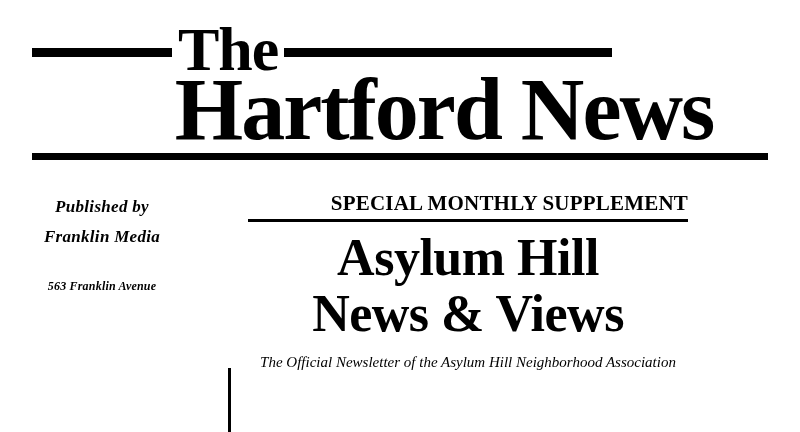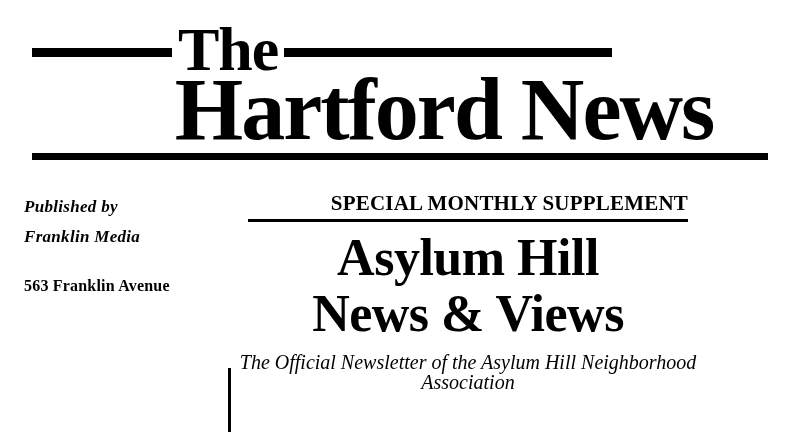--- a/index.html
+++ b/index.html
@@ -92,37 +92,37 @@
     width: 3px;
     height: 238px;
     background: #000;
   }
 
   .publisher {
     position: absolute;
     left: 0;
     top: 14px;
     width: 212px;
-    text-align: left;
+    text-align: center;
     padding-right: 8px;
     box-sizing: border-box;
-    margin-left: 24px;
   }
   .pub-line {
     font-family: "Liberation Serif", serif;
     font-weight: bold;
     font-style: italic;
     font-size: 17px;
     line-height: 30px;
     letter-spacing: 0.3px;
   }
   .pub-addr {
     font-family: "Liberation Serif", serif;
     font-weight: bold;
-    font-size: 16px;
+    font-style: italic;
+    font-size: 12px;
     line-height: 16px;
     letter-spacing: 0.2px;
   }
   .addr-1 { margin-top: 26px; }
   .addr-2 { margin-top: 40px; }
 
   .supplement {
     position: absolute;
     left: 248px;
     top: 12px;
@@ -148,21 +148,21 @@
     text-align: center;
     width: 440px;
     margin-top: 6px;
   }
   .supp-title-2 {
     margin-top: -4px;
   }
   .supp-sub {
     font-family: "Liberation Serif", serif;
     font-style: italic;
-    font-size: 20px;
+    font-size: 15px;
     line-height: 20px;
     text-align: center;
     width: 460px;
     margin-top: 8px;
     margin-left: -10px;
   }
 </style>
 </head>
 <body>
 

